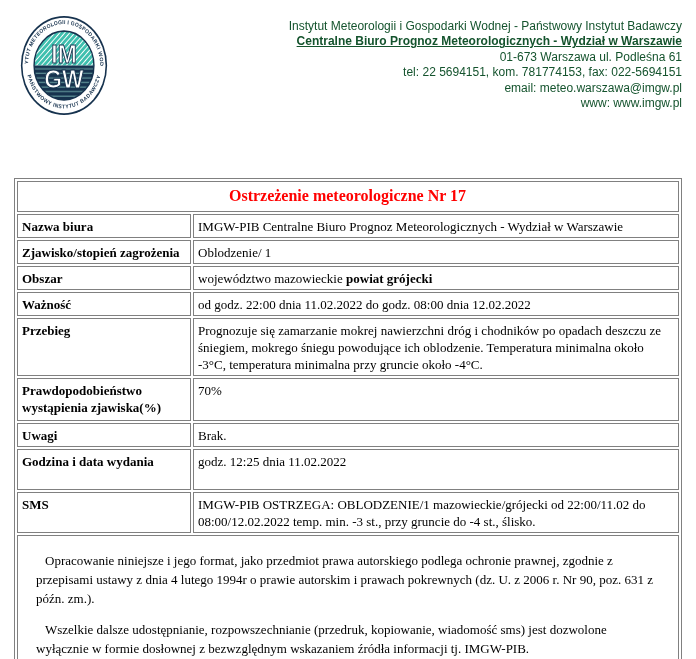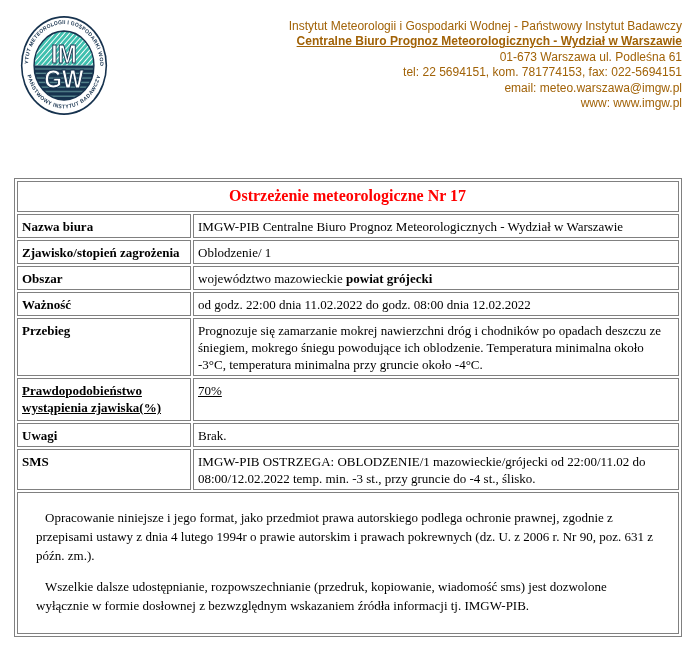--- a/index.html
+++ b/index.html
@@ -49,21 +49,21 @@
   }
   col.c-label { width: 174px; }
   thead td.title-cell {
     text-align: center;
     font-weight: bold;
     font-size: 16px;
     padding-top: 5px;
   }
   thead tr { height: 31px; }
   tbody tr { height: 14px; }
-  tbody tr:nth-child(6) { height: 43px; text-decoration: underline; }
+  tbody tr:nth-child(6) { height: 43px; }
   tbody tr:nth-child(8) { height: 41px; }
   tbody tr:nth-child(9) { height: 21px; }
   td.label-cell { font-weight: bold; white-space: pre-line; }
   td.value-cell .vb { font-weight: bold; }
   tfoot td.footer-cell { padding: 3px 6px 6px 6px; }
   .footer-par {
     margin: 12px;
     text-indent: 9px;
     font-size: 13px;
     line-height: 19px;
@@ -95,21 +95,21 @@
       <text font-family="Liberation Sans, sans-serif" font-size="5.6" font-weight="bold" fill="#16324E" letter-spacing="0.3">
         <textPath href="#arcTop" startOffset="50%" text-anchor="middle">INSTYTUT METEOROLOGII I GOSPODARKI WODNEJ</textPath>
       </text>
       <text font-family="Liberation Sans, sans-serif" font-size="5.6" font-weight="bold" fill="#16324E" letter-spacing="0.5">
         <textPath href="#arcBot" startOffset="50%" text-anchor="middle">PAŃSTWOWY INSTYTUT BADAWCZY</textPath>
       </text>
       <text x="50" y="48" text-anchor="middle" font-family="Liberation Sans, sans-serif" font-size="26" font-weight="bold" fill="#ffffff" stroke="#16324E" stroke-width="1">IM</text>
       <text x="50" y="72" text-anchor="middle" font-family="Liberation Sans, sans-serif" font-size="26" font-weight="bold" fill="#ffffff" stroke="#16324E" stroke-width="1">GW</text>
     </svg>
   </div>
-  <div class="contact-block" style="color: #a16207;">
+  <div class="contact-block" style="color: #14532d;">
     <div class="line">Instytut Meteorologii i Gospodarki Wodnej - Państwowy Instytut Badawczy</div>
     <div class="line bold">Centralne Biuro Prognoz Meteorologicznych - Wydział w Warszawie</div>
     <div class="line">01-673 Warszawa ul. Podleśna 61</div>
     <div class="line">tel: 22 5694151, kom. 781774153, fax: 022-5694151</div>
     <div class="line">email: meteo.warszawa@imgw.pl</div>
     <div class="line">www: www.imgw.pl</div>
   </div>
 </div>
 
 <table class="warning">
@@ -145,20 +145,24 @@
       </tr>
       <tr>
         <td class="label-cell">Prawdopodobieństwo wystąpienia zjawiska(%)</td>
         <td class="value-cell"><span>70%</span></td>
       </tr>
       <tr>
         <td class="label-cell">Uwagi</td>
         <td class="value-cell"><span>Brak.</span></td>
       </tr>
       <tr>
+        <td class="label-cell">Godzina i data wydania</td>
+        <td class="value-cell"><span>godz. 12:25 dnia 11.02.2022</span></td>
+      </tr>
+      <tr>
         <td class="label-cell">SMS</td>
         <td class="value-cell"><span>IMGW-PIB OSTRZEGA: OBLODZENIE/1 mazowieckie/grójecki od 22:00/11.02 do 08:00/12.02.2022 temp. min. -3 st., przy gruncie do -4 st., ślisko.</span></td>
       </tr>
     </tbody>
   <tfoot>
     <tr>
       <td class="footer-cell" colspan="2">
         <p class="footer-par">Opracowanie niniejsze i jego format, jako przedmiot prawa autorskiego podlega ochronie prawnej, zgodnie z przepisami ustawy z dnia 4 lutego 1994r o prawie autorskim i prawach pokrewnych (dz. U. z 2006 r. Nr 90, poz. 631 z późn. zm.).</p>
         <p class="footer-par">Wszelkie dalsze udostępnianie, rozpowszechnianie (przedruk, kopiowanie, wiadomość sms) jest dozwolone wyłącznie w formie dosłownej z bezwzględnym wskazaniem źródła informacji tj. IMGW-PIB.</p>
       </td>

